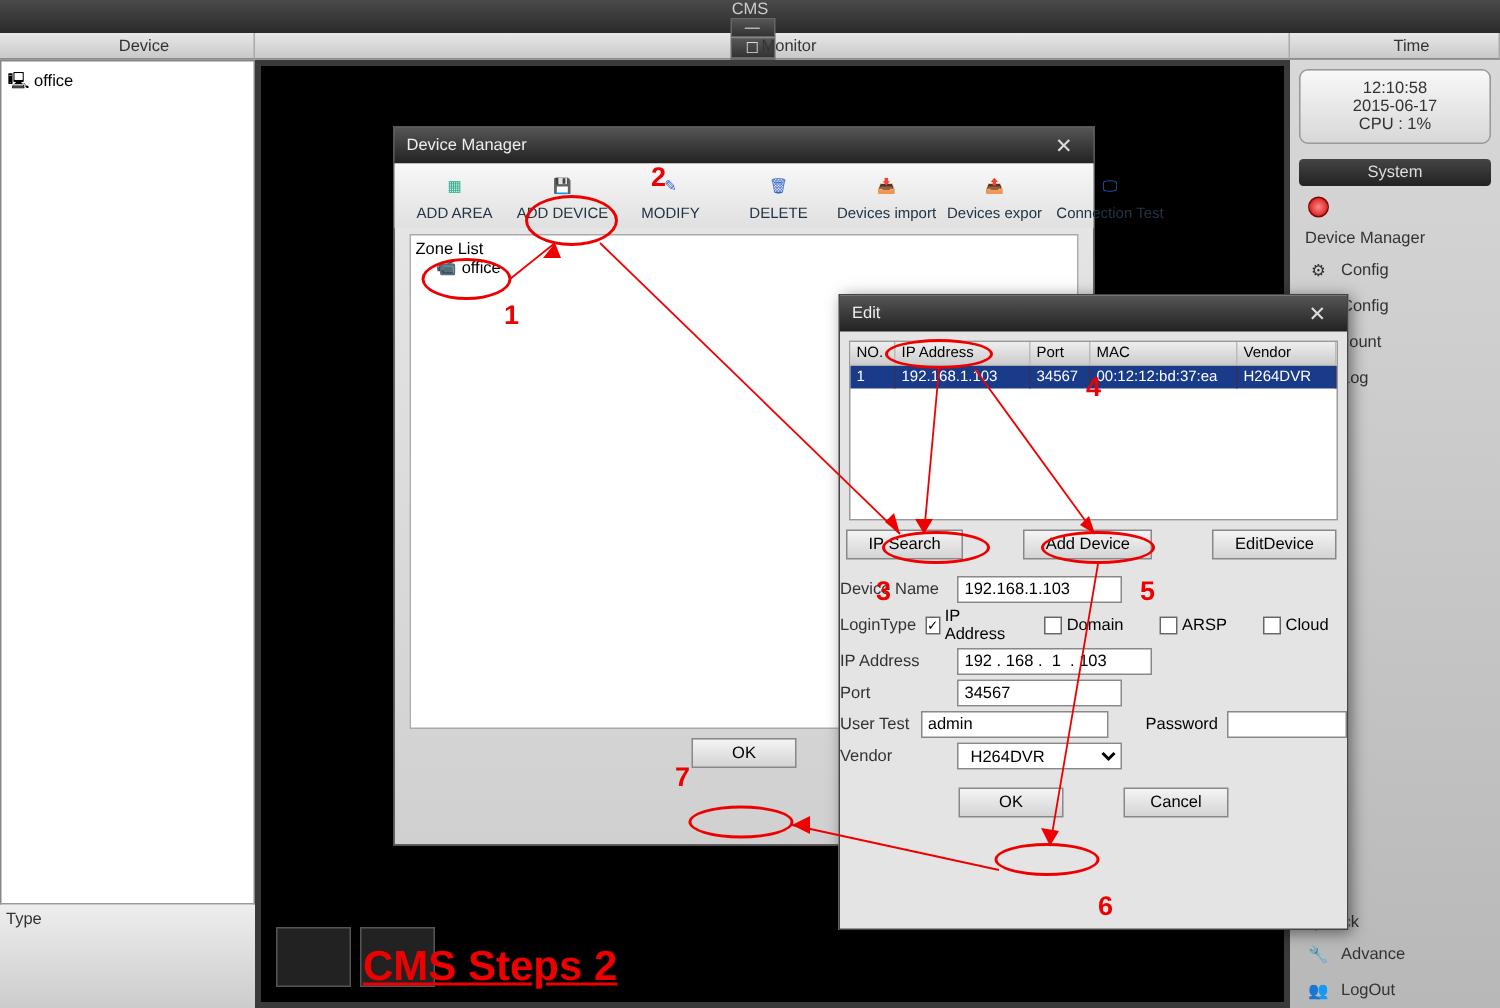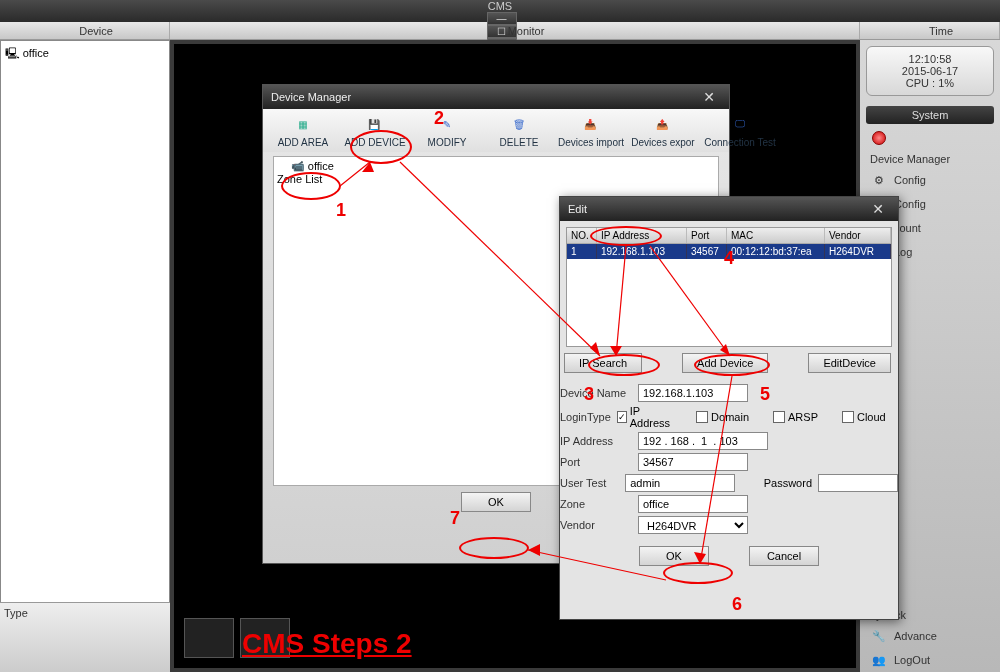--- a/index.html
+++ b/index.html
@@ -150,22 +150,22 @@
   <div class="toolbar">
     <div class="tool"><div class="ticon" style="color:#2a8">▦</div><span>ADD AREA</span></div>
     <div class="tool"><div class="ticon" style="color:#2a8">💾</div><span>ADD DEVICE</span></div>
     <div class="tool"><div class="ticon" style="color:#36c">✎</div><span>MODIFY</span></div>
     <div class="tool"><div class="ticon" style="color:#36c">🗑</div><span>DELETE</span></div>
     <div class="tool"><div class="ticon" style="color:#c80">📥</div><span>Devices import</span></div>
     <div class="tool"><div class="ticon" style="color:#c80">📤</div><span>Devices expor</span></div>
     <div class="tool" style="width:82px"><div class="ticon" style="color:#36c">🖵</div><span>Connection Test</span></div>
   </div>
   <div class="zone">
+    <div>Zone List</div>
     <div style="padding-left:14px">📹 <span>office</span></div>
-    <div>Zone List</div>
   </div>
   <div class="okbtn">OK</div>
 </div>
 
 <div class="edit" style="left:559px; top:196px; width:340px; height:424px;">
   <div class="dlg-title">
     <span class="t">Edit</span>
     <span class="dlg-close">✕</span>
   </div>
   <div class="grid">
@@ -216,28 +216,24 @@
     <div class="frow">
       <span class="flabel">IP Address</span>
       <input class="finput" style="width: 130px;" value="192 . 168 .  1  . 103">
     </div>
     <div class="frow">
       <span class="flabel">Port</span>
       <input class="finput" style="width: 110px;" value="34567">
     </div>
     <div class="frow">
       <span class="flabel">User Test</span>
-      <input class="finput" style="width: 110px;" value="admin">
+      <input class="finput" style="width: 125px;" value="admin">
       <span style="width:20px"></span>
       <span>Password</span>
       <input class="finput" style="width: 80px;">
-    </div>
-    <div class="frow">
-      <span class="flabel">Zone</span>
-      <input class="finput" style="width: 110px;" value="office">
     </div>
     <div class="frow">
       <span class="flabel">Vendor</span>
       <select class="finput" style="width:110px"><option>H264DVR</option></select>
     </div>
     <div class="frow" style="justify-content:center; gap:40px; margin-top:12px;">
       <div class="btn" style="width:70px; text-align:center">OK</div>
       <div class="btn" style="width:70px; text-align:center">Cancel</div>
     </div>
   </div>

